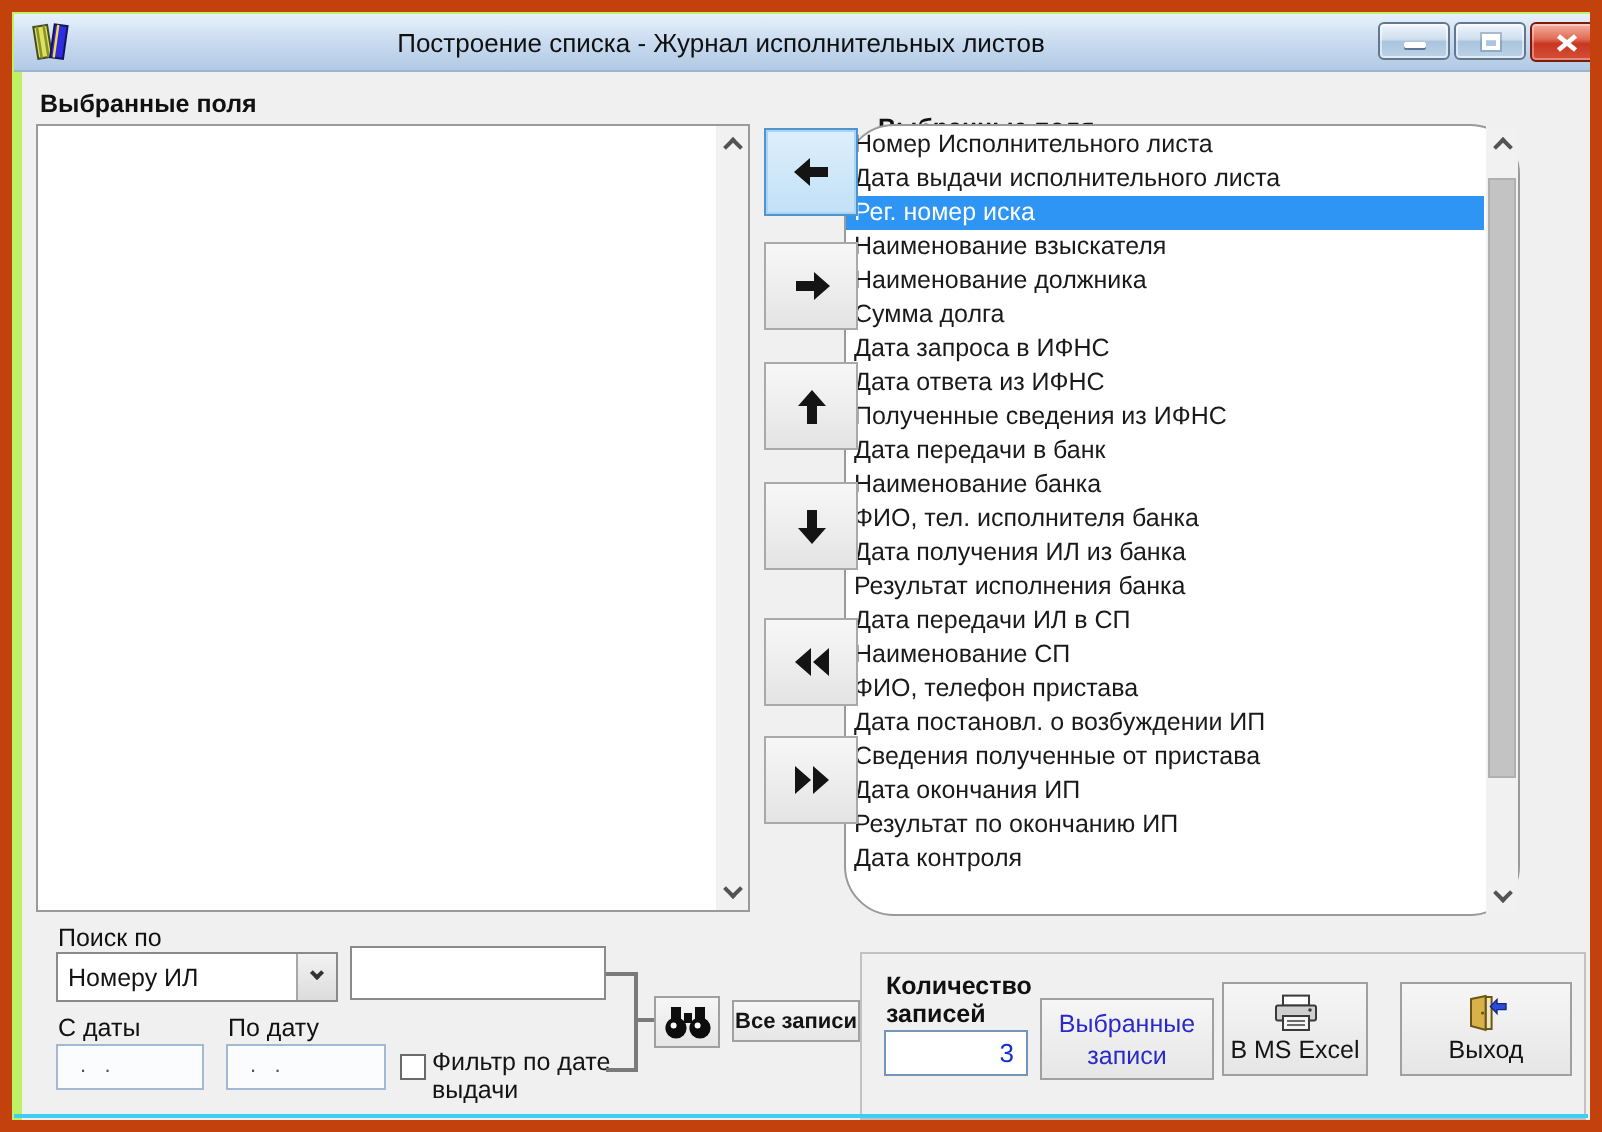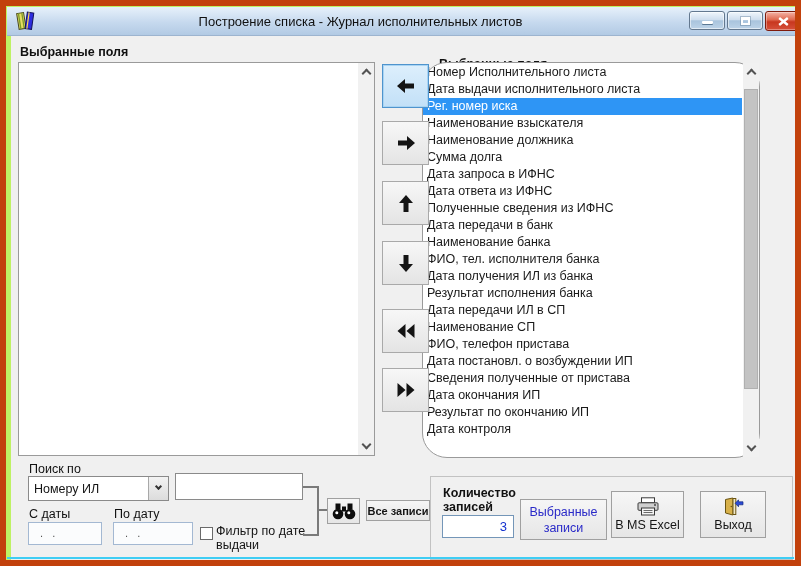--- a/index.html
+++ b/index.html
@@ -100,21 +100,21 @@
   .panel { position:absolute; left:424px; top:470px; width:363px; height:84px;
            border:1px solid #c2c2c2; background:#f0f0f0; }
   #count-label { position:absolute; left:437px; top:481px; width:88px; font-weight:bold; line-height:13.5px; color:#111; }
   #count-input { position:absolute; left:436px; top:509px; width:72px; height:23px; background:#fff;
                  border:1px solid #7496b8; text-align:right; padding-right:6px; line-height:21px;
                  color:#1330cf; font-size:13px; }
   #selrec-btn { position:absolute; left:514px; top:493px; width:87px; height:41px;
                 color:#2a2ac8; line-height:16px; text-align:center; font-size:12.5px; }
   #excel-btn, #exit-btn { position:absolute; top:485px; height:47px; flex-direction:column; gap:2px; font-size:12.5px; }
   #excel-btn { left:605px; width:73px; }
-  #exit-btn  { left:694px; width:66px; }
+  #exit-btn  { left:694px; width:86px; }
 </style>
 </head>
 <body>
 
 <div id="win">
 
   <div class="titlebar">
     <span class="app-icon">
       <svg width="22" height="22" viewBox="0 0 22 22">
         <g transform="rotate(-9 7 12)">

